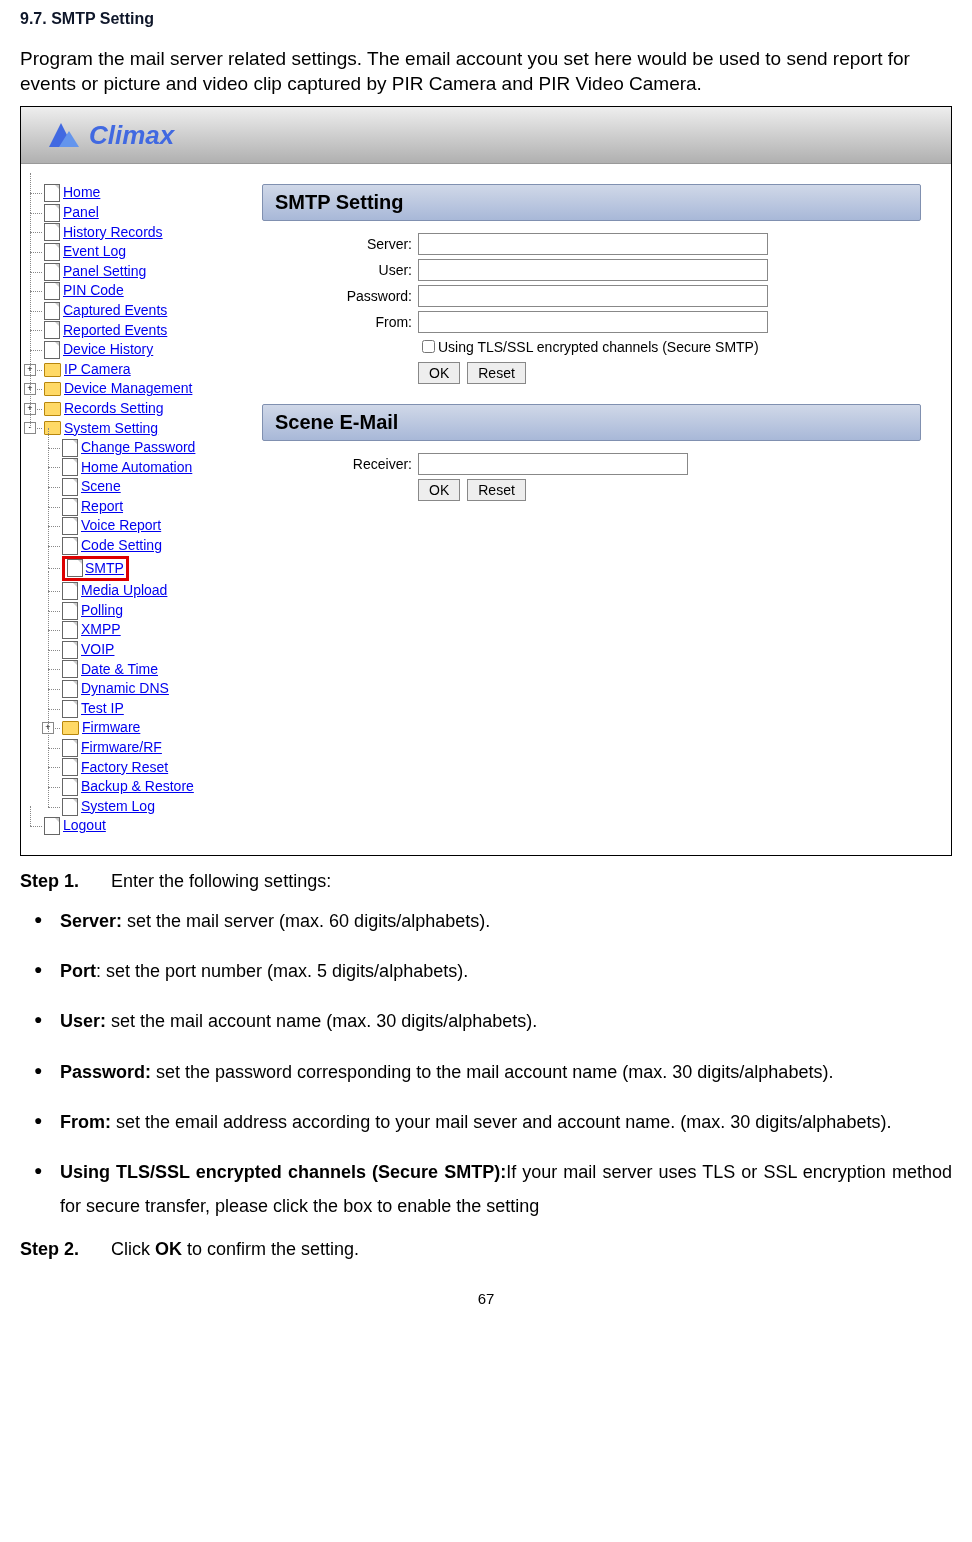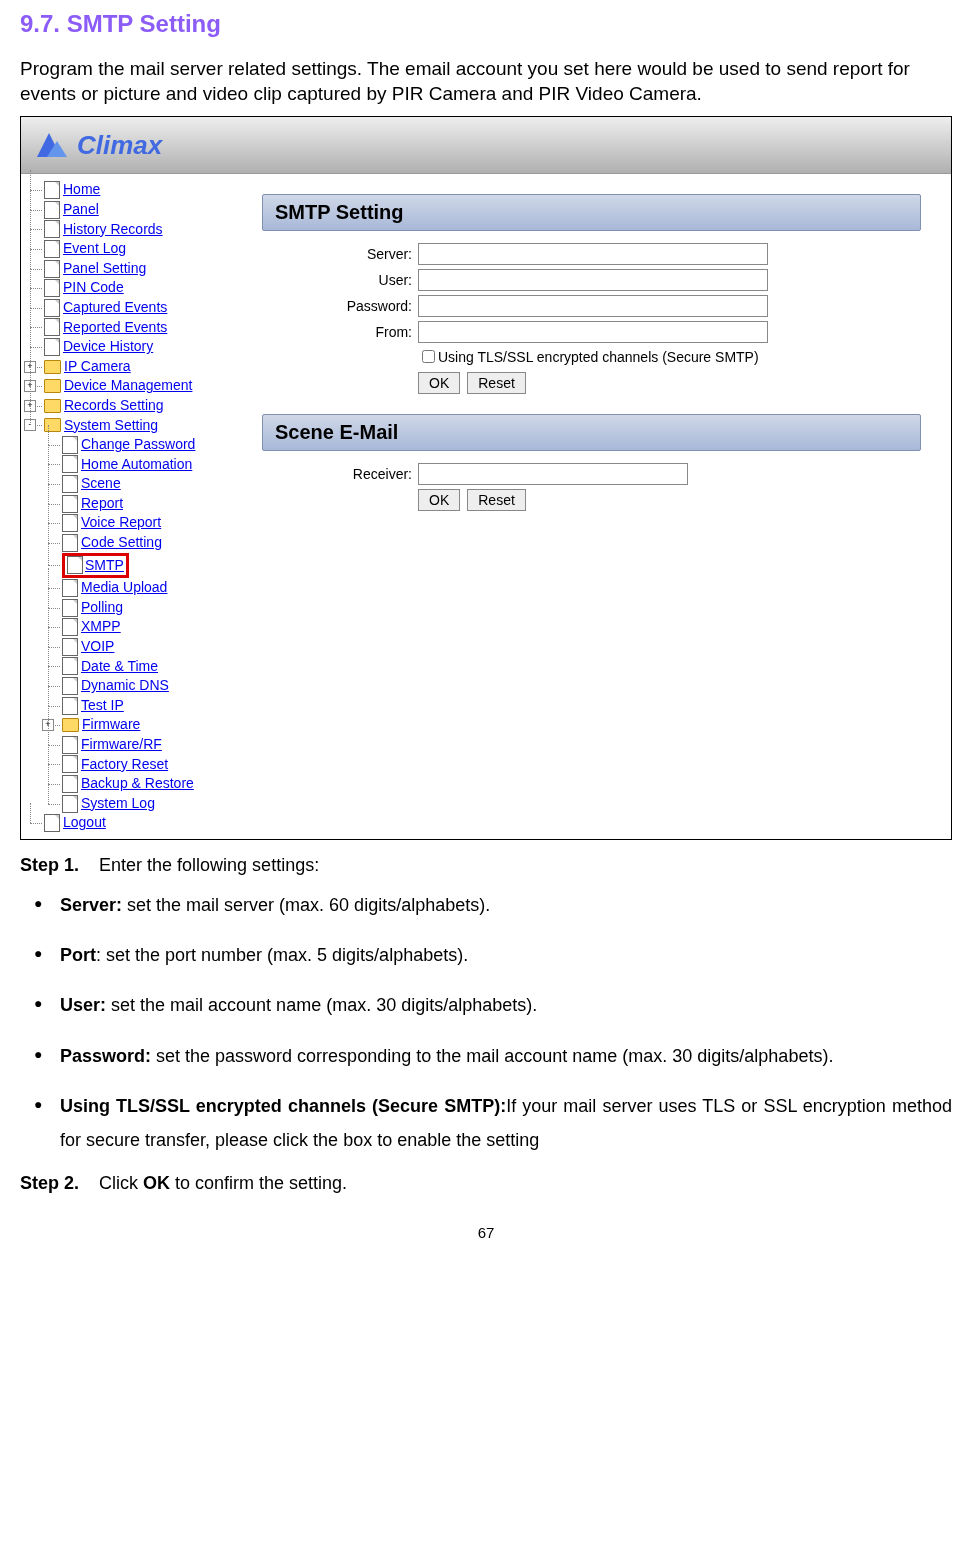--- a/index.html
+++ b/index.html
@@ -4,59 +4,59 @@
   <style>
     body {
       font-family: Arial, sans-serif;
       max-width: 972px;
       margin: 0 auto;
       padding: 0 20px;
       font-size: 18px;
       color: #000;
     }
     .section-title {
-      color: #8b5cf6;
+      color: #0f172a;
       font-weight: bold;
-      font-size: 24px;
+      font-size: 16px;
       margin-top: 10px;
       margin-bottom: 10px;
     }
     .intro-text {
       font-size: 19px;
       margin-bottom: 10px;
       line-height: 1.3;
     }
     .screenshot-box {
       border: 1px solid #000;
       background: #fff;
       margin-bottom: 15px;
       position: relative;
     }
     .header-bar {
       background: linear-gradient(#eee, #b0b0b0);
-      padding: 8px 8px;
+      padding: 8px 20px;
       border-bottom: 1px solid #999;
     }
     .logo {
       display: flex;
       align-items: center;
       gap: 8px;
     }
     .logo-text {
       font-size: 26px;
       font-weight: bold;
       font-style: italic;
       color: #4169E1;
     }
     .main-area {
       display: flex;
     }
     .tree-nav {
       width: 200px;
-      padding: 6px 5px;
+      padding: 19px 5px;
       font-size: 14px;
       line-height: 1.4;
       border-right: 1px solid #fff;
     }
     .tree-item {
       display: flex;
       align-items: center;
       gap: 3px;
       padding: 0;
       margin-left: 18px;
@@ -174,21 +174,21 @@
     }
     .btn {
       background: #eee;
       border: 1px solid #888;
       padding: 2px 10px;
       font-size: 14px;
       margin-right: 2px;
     }
     .step-text {
       display: flex;
-      gap: 20px;
+      gap: 32px;
       margin-bottom: 12px;
     }
     .bullet-list {
       list-style: none;
       padding-left: 40px;
       margin: 0;
     }
     .bullet-list li {
       position: relative;
       margin-bottom: 16px;
@@ -411,20 +411,21 @@
 <div class="step-text">
   <strong>Step 1.</strong>
   <span>Enter the following settings:</span>
 </div>
 
 <ul class="bullet-list">
   <li><strong>Server:</strong><span> set the mail server (max. 60 digits/alphabets).</span></li>
   <li><strong>Port</strong><span>: set the port number (max. 5 digits/alphabets).</span></li>
   <li><strong>User:</strong><span> set the mail account name (max. 30 digits/alphabets).</span></li>
   <li><strong>Password:</strong><span> set the password corresponding to the mail account name (max. 30 digits/alphabets).</span></li>
+  <li><strong>From:</strong><span> set the email address according to your mail sever and account name. (max. 30 digits/alphabets).</span></li>
   <li><strong>Using TLS/SSL encrypted channels (Secure SMTP):</strong><span>If your mail server uses TLS or SSL encryption method for secure transfer, please click the box to enable the setting</span></li>
 </ul>
 
 <div class="step-text">
   <strong>Step 2.</strong>
   <span><span>Click </span><strong>OK</strong><span> to confirm the setting.</span></span>
 </div>
 
 <div class="page-num">67</div>
 

